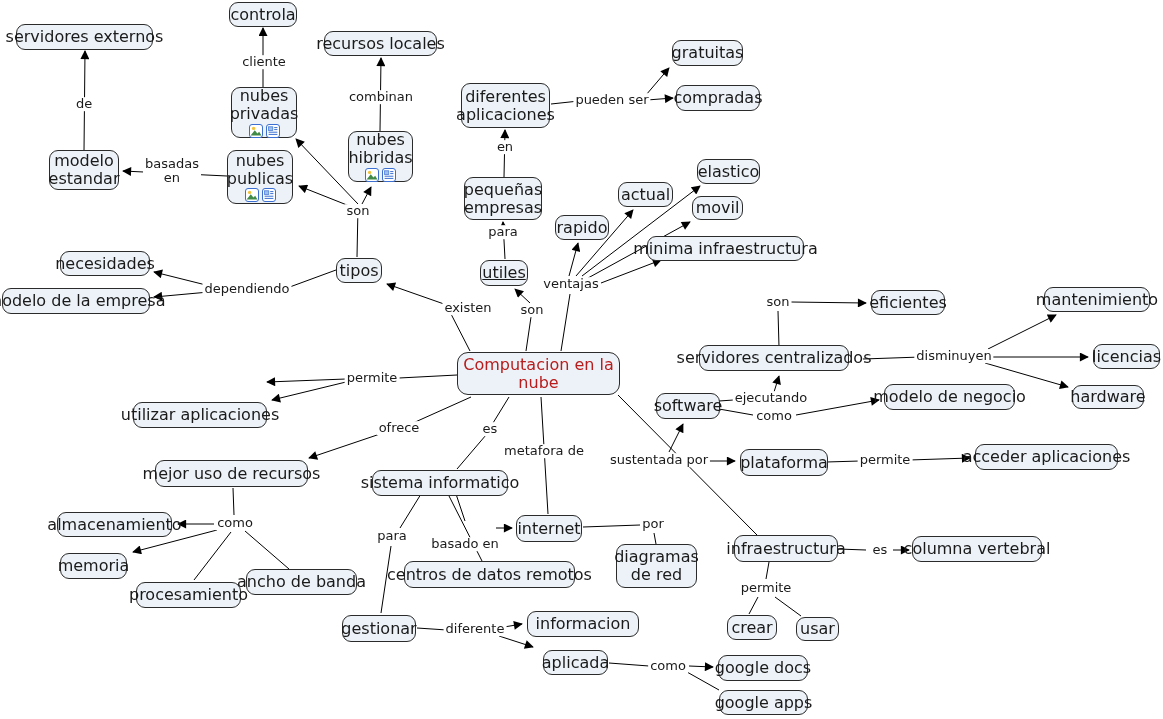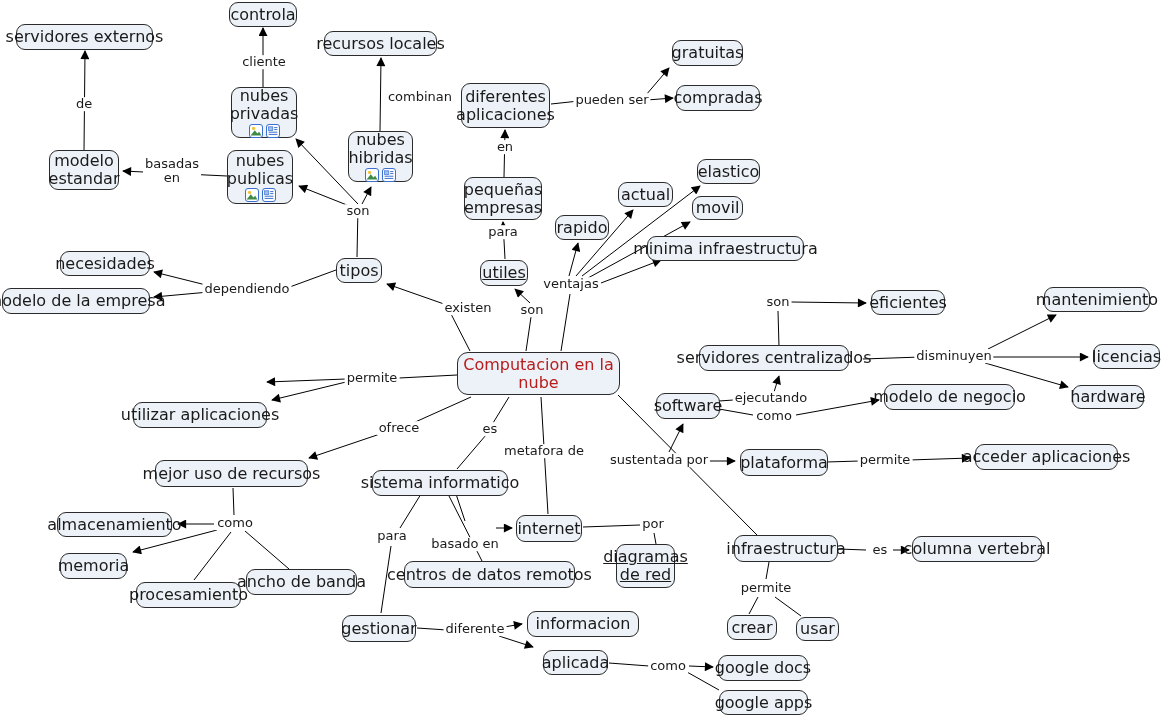--- a/index.html
+++ b/index.html
@@ -267,21 +267,21 @@
     </div>
     <div class="node" style="left: 155px; top: 460px; width: 153px; height: 27px;">
       <span>mejor uso de recursos</span>
     </div>
     <div class="node" style="left: 372px; top: 470px; width: 136px; height: 26px;">
       <span>sistema informatico</span>
     </div>
     <div class="node" style="left: 516px; top: 515px; width: 66px; height: 27px;">
       <span>internet</span>
     </div>
-    <div class="node multiline" style="left: 616px; top: 544px; width: 59px; height: 44px; text-decoration: underline;">
+    <div class="node multiline" style="left: 616px; top: 544px; width: 81px; height: 44px;">
       <span>diagramas de red</span>
     </div>
     <div class="node" style="left: 404px; top: 561px; width: 171px; height: 27px;">
       <span>centros de datos remotos</span>
     </div>
     <div class="node" style="left: 734px; top: 535px; width: 104px; height: 27px;">
       <span>infraestructura</span>
     </div>
     <div class="node" style="left: 912px; top: 536px; width: 130px; height: 26px;">
       <span>columna vertebral</span>
@@ -314,21 +314,21 @@
       <span>google apps</span>
     </div>
     <div class="node" style="left: 727px; top: 615px; width: 50px; height: 25px;">
       <span>crear</span>
     </div>
     <div class="node" style="left: 796px; top: 617px; width: 43px; height: 24px;">
       <span>usar</span>
     </div>
     <div class="link-label" style="left: 84px; top: 104px;">de</div>
     <div class="link-label" style="left: 264px; top: 62px;">cliente</div>
-    <div class="link-label" style="left: 381px; top: 97px; margin-left: 39px;">combinan</div>
+    <div class="link-label" style="left: 381px; top: 97px;">combinan</div>
     <div class="link-label" style="left: 172px; top: 171px;">basadas
 en</div>
     <div class="link-label" style="left: 358px; top: 211px;">son</div>
     <div class="link-label" style="left: 468px; top: 308px;">existen</div>
     <div class="link-label" style="left: 532px; top: 310px;">son</div>
     <div class="link-label" style="left: 503px; top: 232px;">para</div>
     <div class="link-label" style="left: 505px; top: 147px;">en</div>
     <div class="link-label" style="left: 612px; top: 100px;">pueden ser</div>
     <div class="link-label" style="left: 571px; top: 284px;">ventajas</div>
     <div class="link-label" style="left: 247px; top: 289px;">dependiendo</div>

